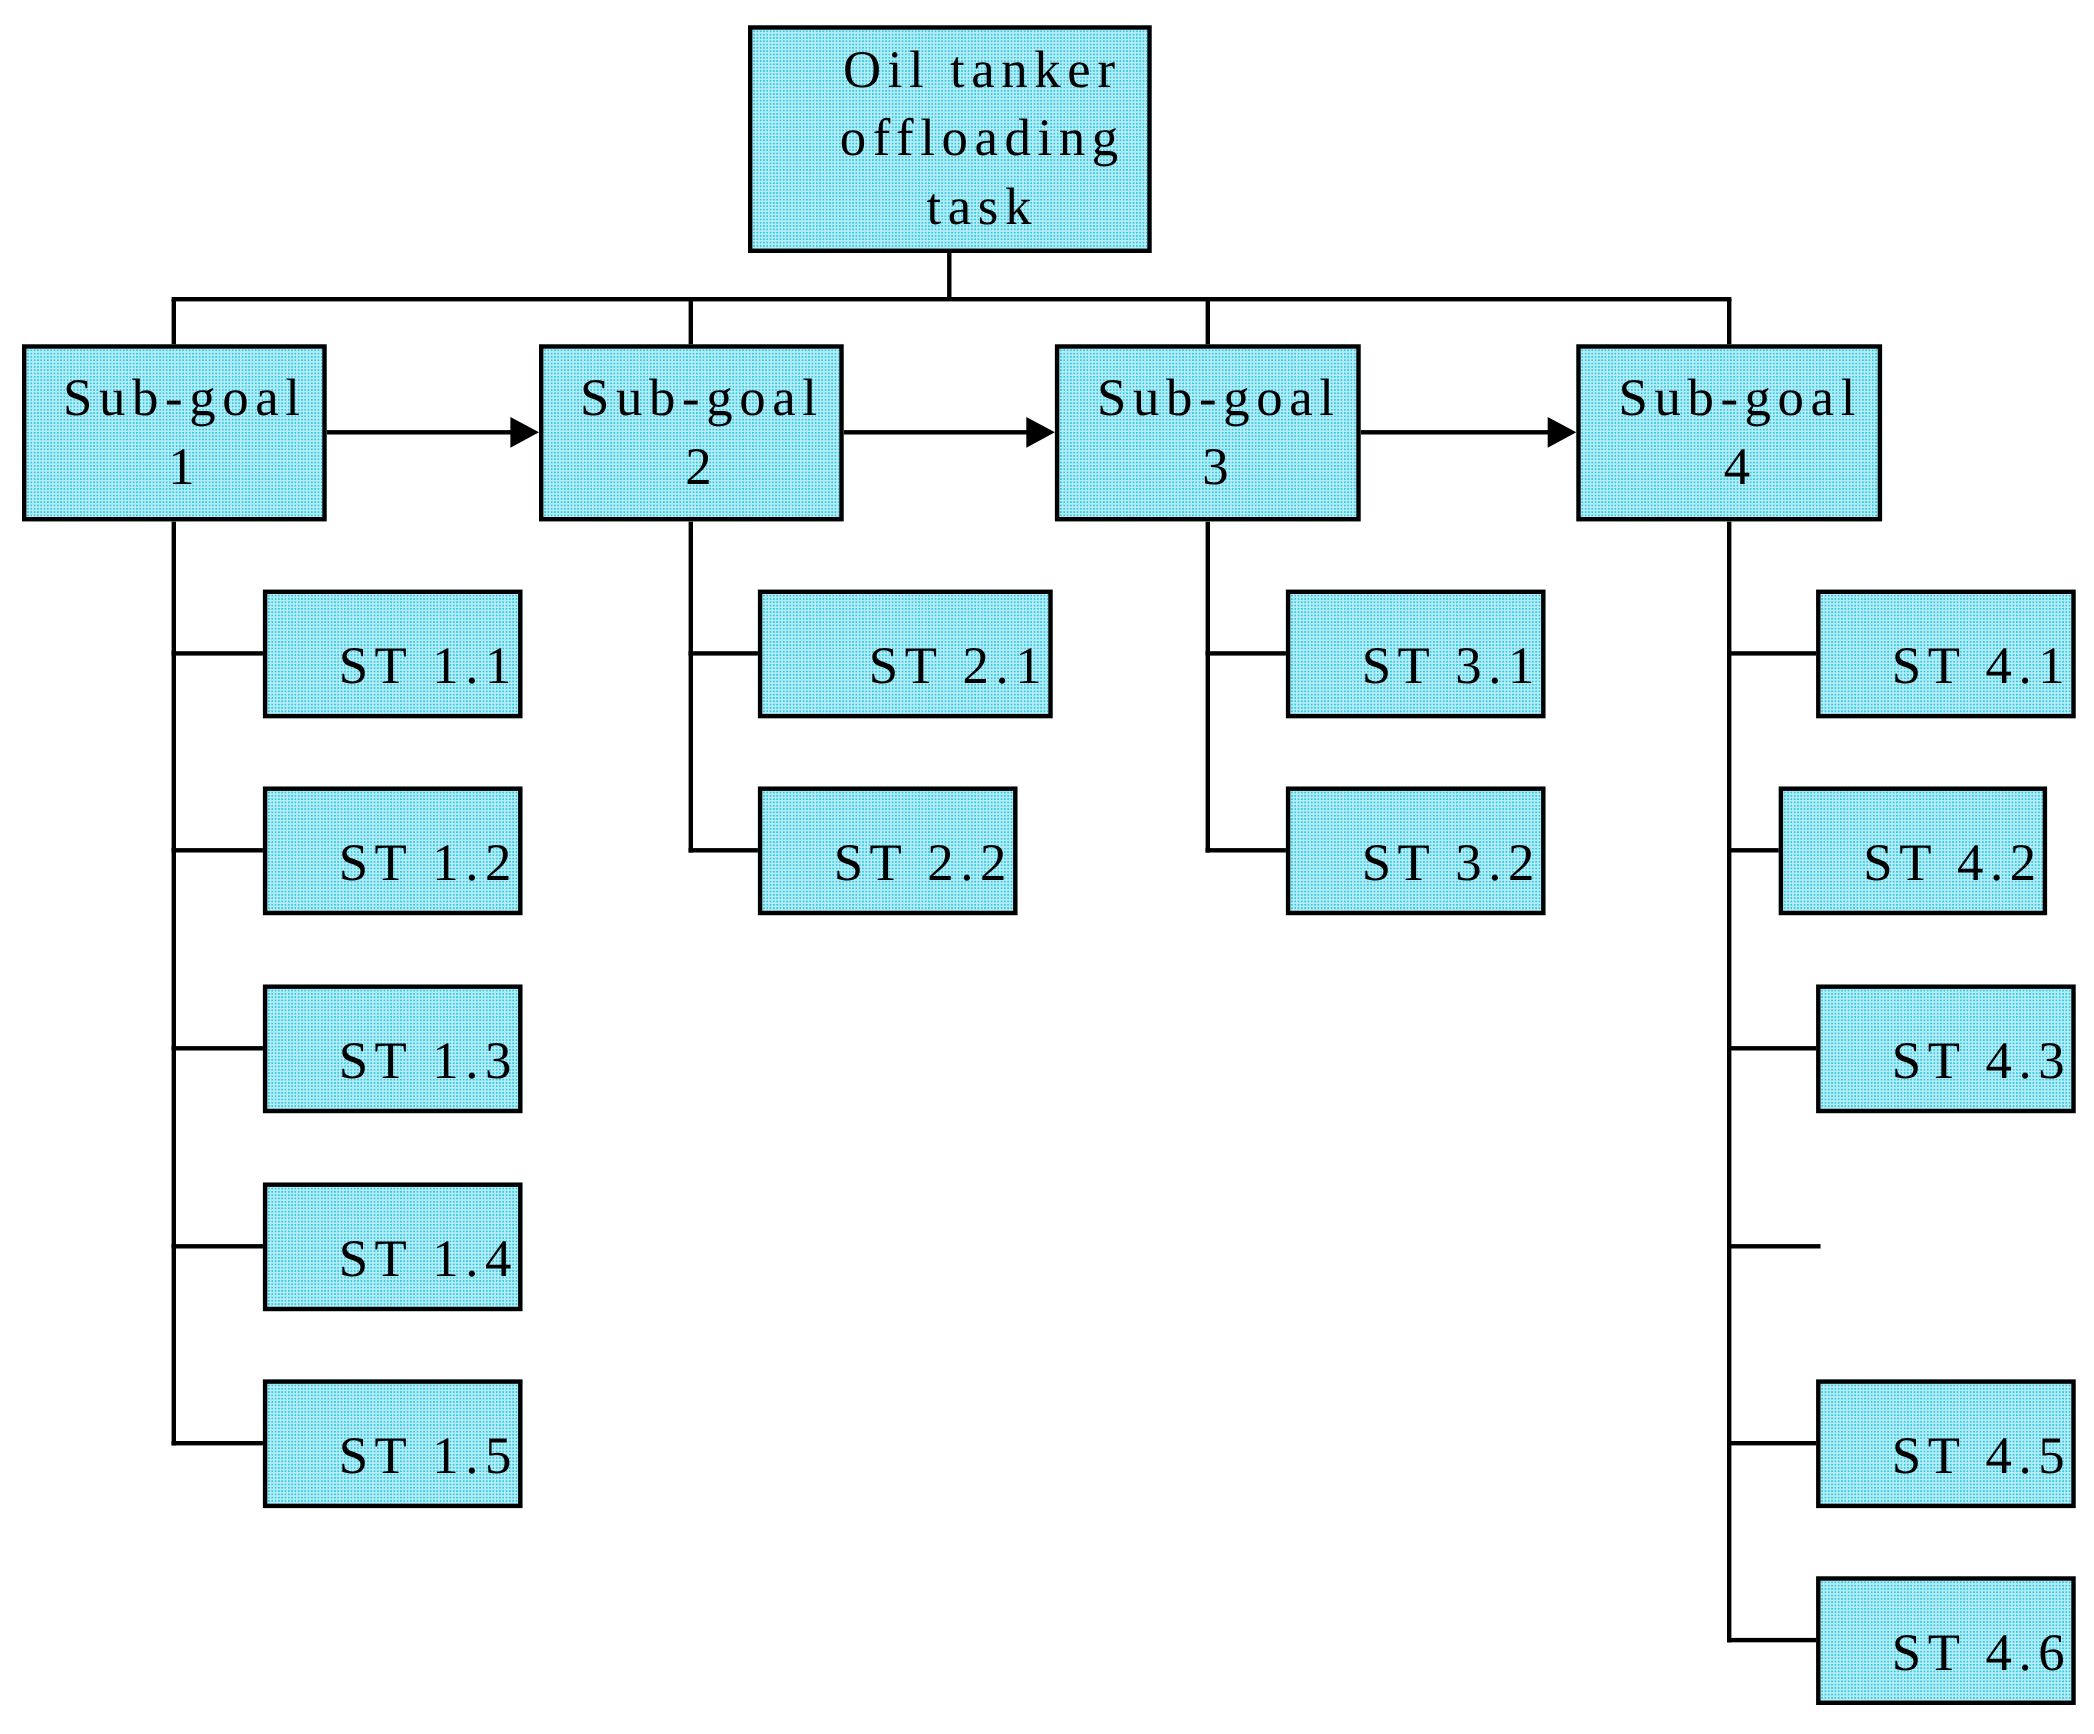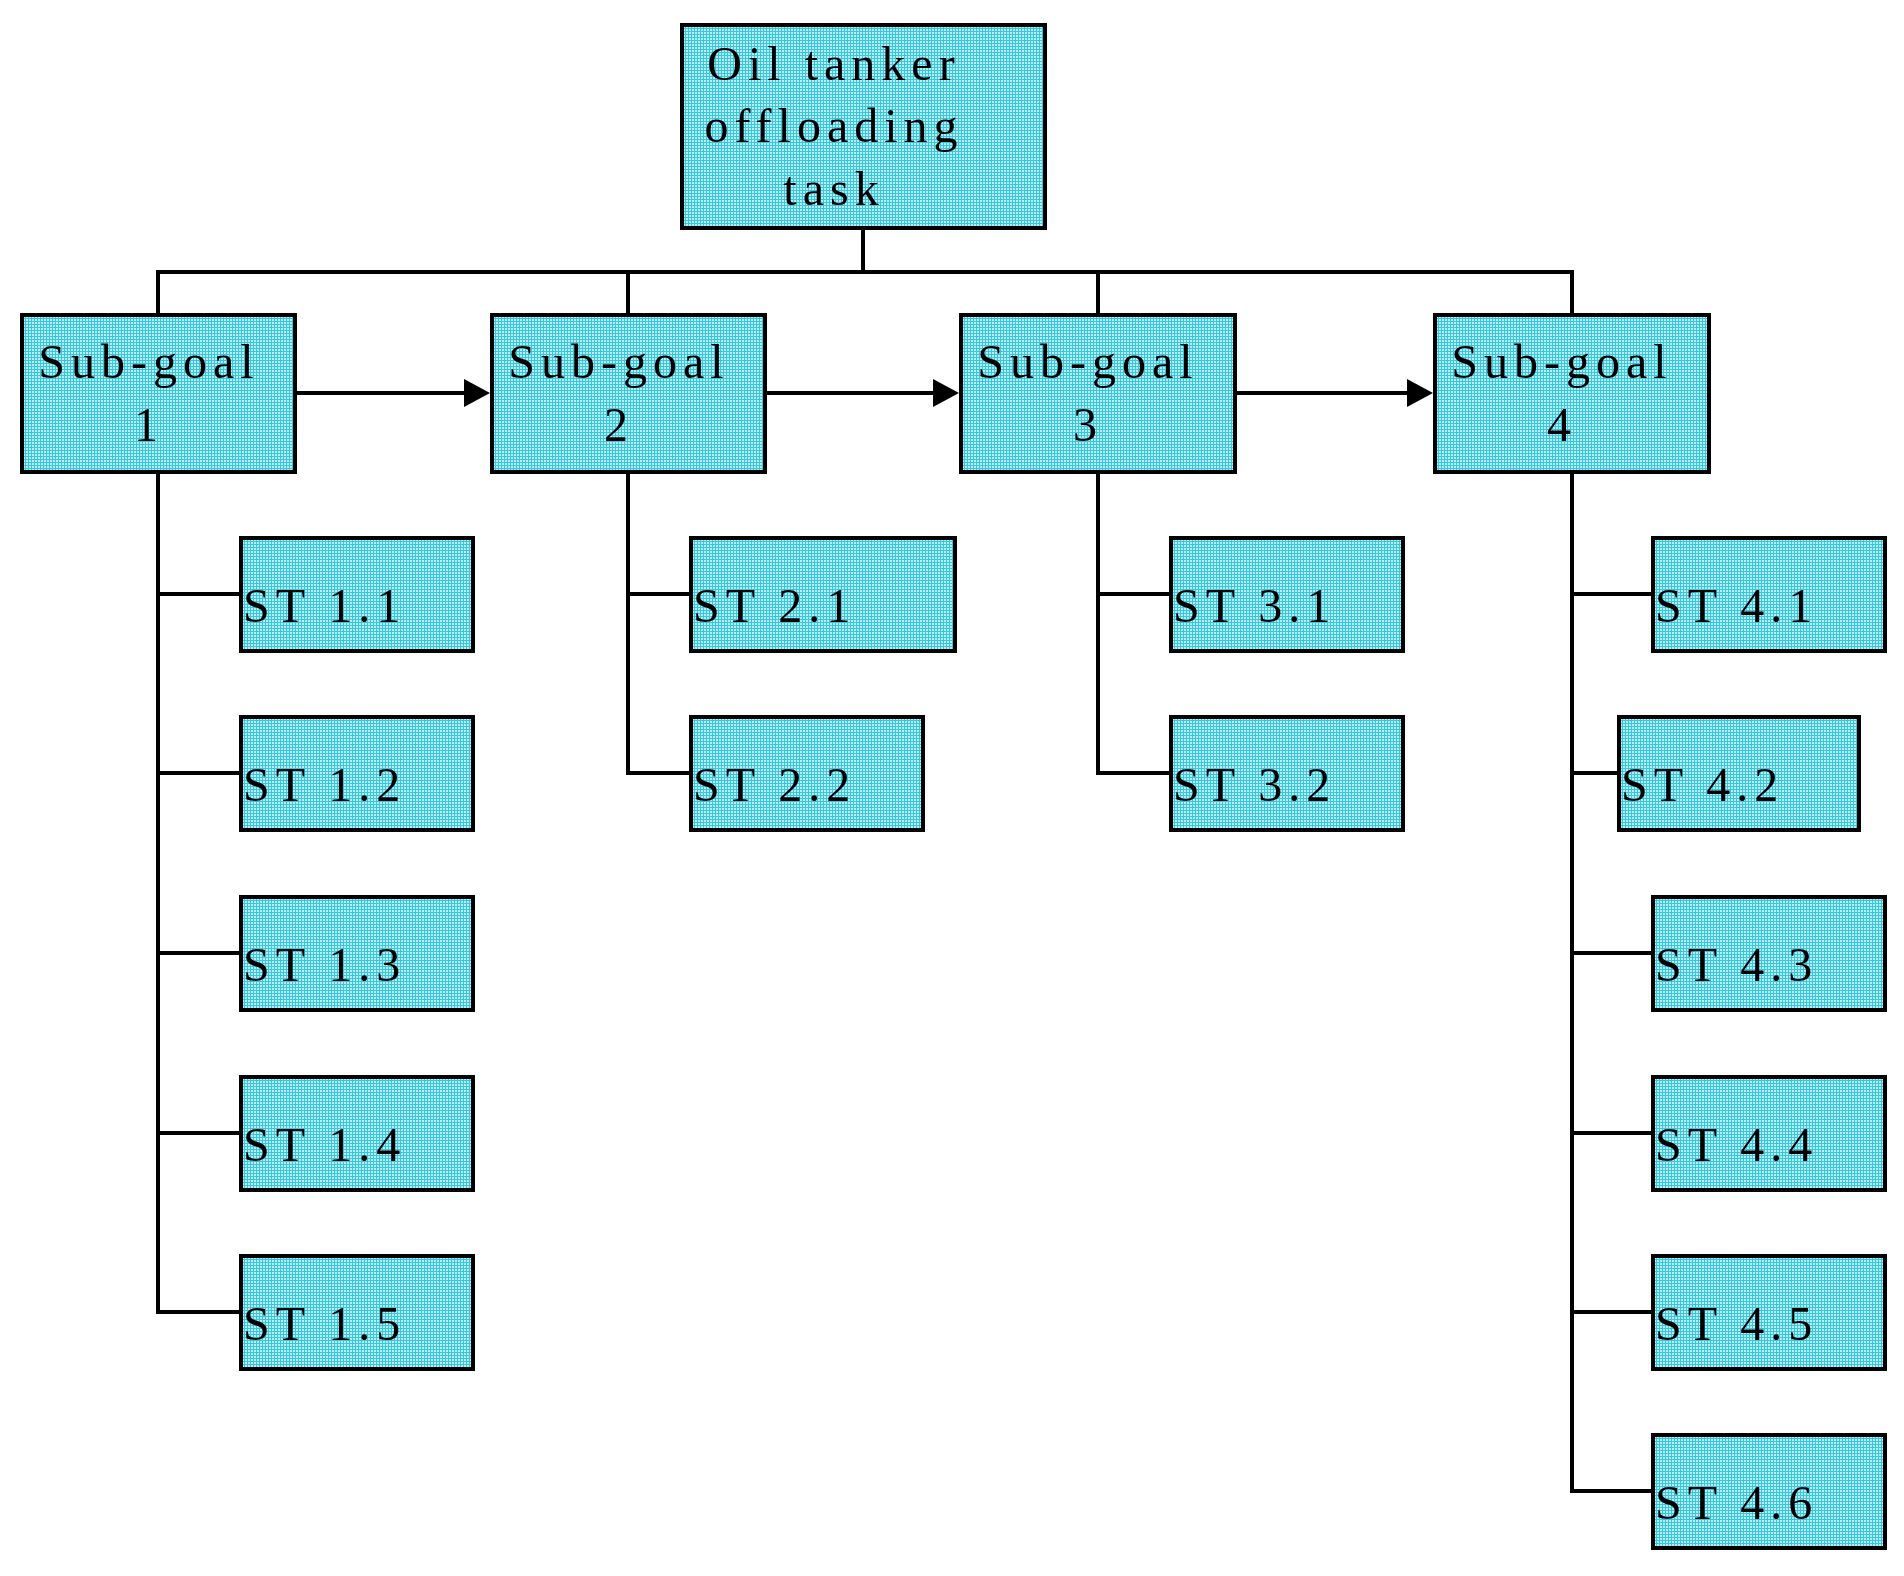--- a/index.html
+++ b/index.html
@@ -24,21 +24,21 @@
   }
 
   
   .node {
     position:absolute;
     box-sizing:border-box;
     border:4px solid #000000;
     background-color:#baeef7;
     background-image:radial-gradient(circle, #36c7df 1.05px, rgba(0,0,0,0) 1.2px);
     background-size:3px 3px;
-    display:flex; align-items:center; justify-content:flex-start;
+    display:flex; align-items:center; justify-content:flex-end;
     text-align:center;
     font-size:48px;
     line-height:1.3;
     letter-spacing:6px;
   }
   .node::after {
     content:"";
     position:absolute;
     left:10px; top:10px;
     width:calc(100% + 8px); height:calc(100% + 8px);
@@ -145,23 +145,20 @@
 
   <div class="node" style="left:1651px;top:536px;width:236px;height:117px">
     <span class="txt st-txt">ST 4.1</span>
   </div>
   <div class="node" style="left:1617px;top:715px;width:244px;height:117px">
     <span class="txt st-txt">ST 4.2</span>
   </div>
   <div class="node" style="left:1651px;top:895px;width:236px;height:117px">
     <span class="txt st-txt">ST 4.3</span>
   </div>
-  <div class="node" style="left:1651px;top:1075px;width:236px;height:117px">
-    <span class="txt st-txt">ST 4.4</span>
-  </div>
   <div class="node" style="left:1651px;top:1254px;width:236px;height:117px">
     <span class="txt st-txt">ST 4.5</span>
   </div>
   <div class="node" style="left:1651px;top:1433px;width:236px;height:117px">
     <span class="txt st-txt">ST 4.6</span>
   </div>
 
 </div>
 
 </body></html>

